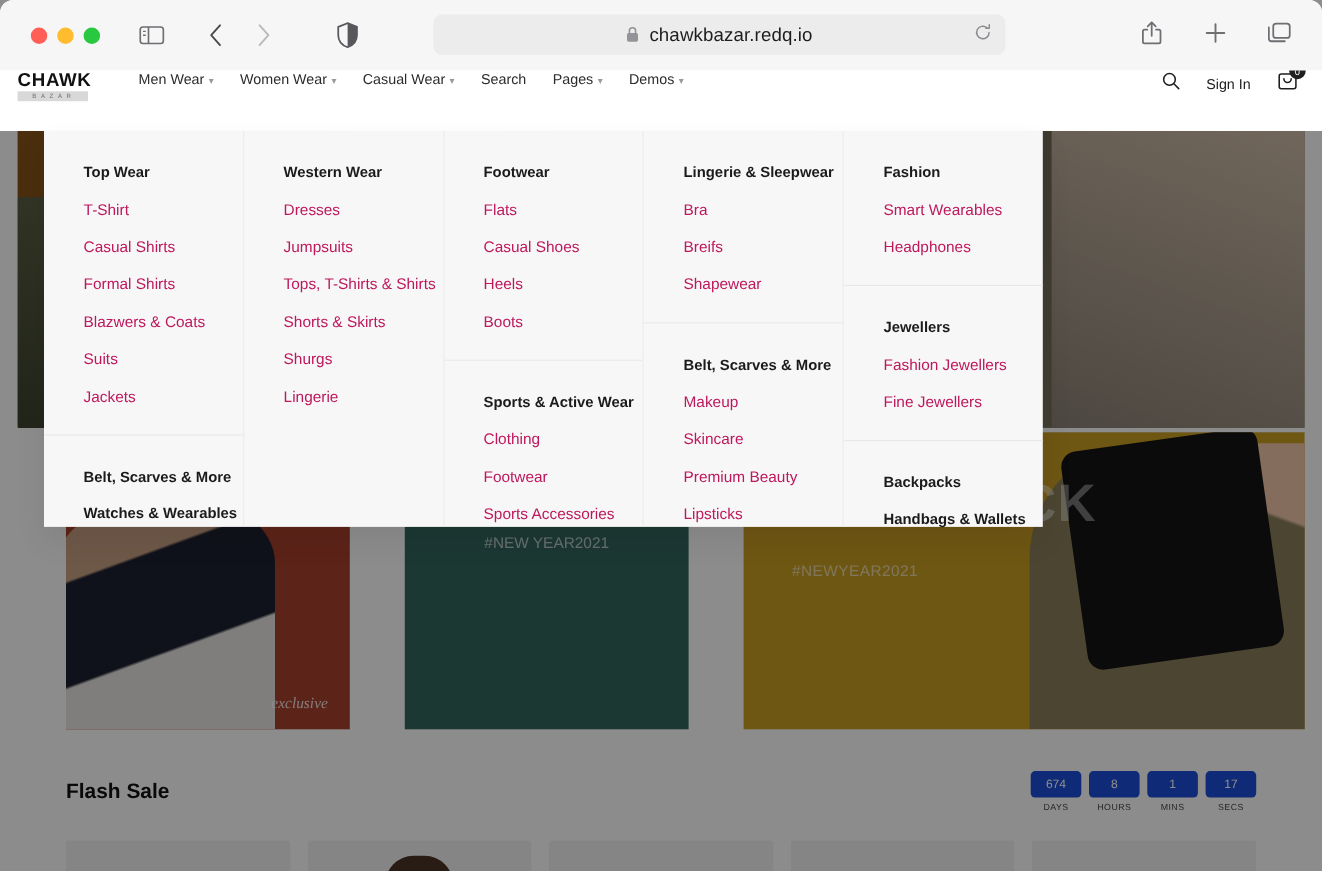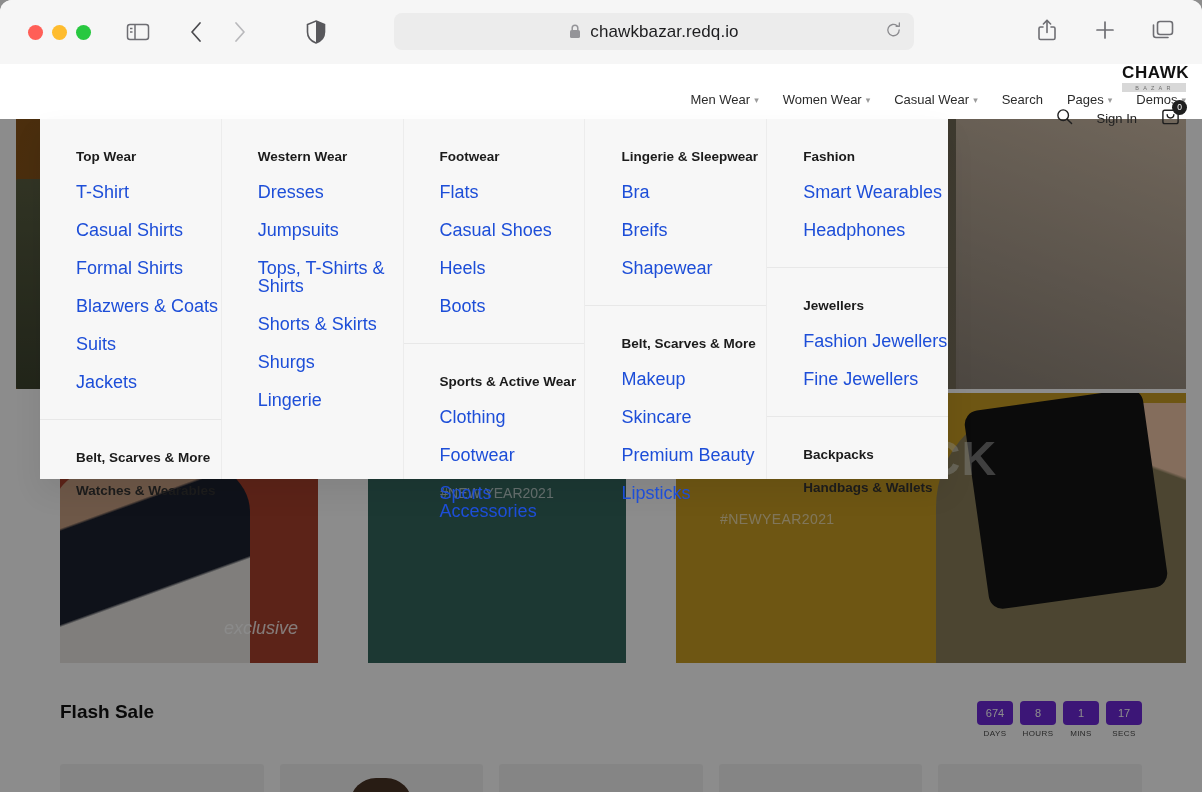--- a/index.html
+++ b/index.html
@@ -59,23 +59,22 @@
   
   .page {
     position: absolute; top: 64px; left: 0; right: 0; bottom: 0;
     background: #ffffff; overflow: hidden;
   }
 
   
   .site-header {
     position: relative; z-index: 30;
     height: 55px; background: #fff;
-    display: flex; align-items: flex-end;
+    display: flex; align-items: flex-start;
     padding: 0 16px 0 16px;
-    flex-direction: column;
   }
   .logo { width: 64px; margin-left: 0px; }
   .logo .logo-main {
     font-size: 17px; font-weight: 700; letter-spacing: 0.6px;
     color: #111; line-height: 1; font-family: "Liberation Sans", sans-serif;
   }
   .logo .logo-sub {
     margin-top: 2px;
     background: #d8d8d8; color: #6f6f6f;
     font-size: 5.5px; letter-spacing: 4.2px;
@@ -114,21 +113,21 @@
   }
   .mm-col:last-child { border-right: none; }
   .mm-group { padding: 30px 0 8px 36px; }
   .mm-group.divided { border-top: 1px solid #e8e8e8; }
   .mm-title {
     font-size: 13.5px; font-weight: 700; color: #1b1b1b;
     margin-bottom: 19px;
   }
   .mm-title.standalone { margin-bottom: 18px; }
   .mm-link {
-    font-size: 18px; color: #1d4ed8; line-height: 1;
+    font-size: 14px; color: #be185d; line-height: 1;
     margin-bottom: 20px; cursor: pointer;
   }
   .mm-spacer { flex: 1 1 auto; }
 
   
   .content { position: absolute; top: 55px; left: 0; right: 0; bottom: 0; }
   .overlay-dim {
     position: absolute; inset: 0; background: rgba(0,0,0,0.45); z-index: 20;
   }
 
@@ -163,23 +162,23 @@
     position: absolute; top: 8px; left: 120px;
     font-size: 68px; font-weight: 800; color: rgba(255,255,255,0.33);
     letter-spacing: -2px;
   }
   .promo.red .figure {
     position: absolute; left: -10px; bottom: 0; width: 200px; height: 210px;
     background: linear-gradient(160deg,#c9a184 0%, #c9a184 28%, #1d2230 29%, #1d2230 62%, #e9e6e2 63%);
     border-radius: 50% 40% 0 0 / 30% 28% 0 0;
   }
   .promo.red .exclusive {
-    position: absolute; right: 20px; bottom: 24px;
-    font-family: Liberation Sans, sans-serif; font-style: italic;
-    font-size: 18px; color: rgba(255,255,255,0.85);
+    position: absolute; right: 20px; bottom: 14px;
+    font-family: Liberation Serif, serif; font-style: italic;
+    font-size: 14px; color: rgba(255,255,255,0.85);
   }
   .promo.teal .explore {
     position: absolute; top: 0px; left: 0; right: 0; text-align: center;
     font-family: "DejaVu Serif", serif; font-style: italic;
     font-size: 19px; color: rgba(255,255,255,0.45);
   }
   .promo.teal .coupons {
     position: absolute; top: 34px; left: 0; right: 0; text-align: center;
   }
   .promo.teal .coupons span {
@@ -213,28 +212,28 @@
     position: absolute; right: -10px; top: 10px; width: 260px; height: 260px;
     background: linear-gradient(200deg,#f0c6a8 0%, #f0c6a8 22%, #8a7f5a 23%);
     border-radius: 40% 0 0 0;
   }
 
   .flash-wrap {
     position: absolute; top: 552px; left: 40px; right: 40px; bottom: 0;
     background: #ffffff;
   }
   .flash-head {
-    display: flex; justify-content: space-between;
+    display: flex; align-items: center; justify-content: space-between;
     padding: 30px 20px 0 20px;
   }
   .flash-title { font-size: 19px; font-weight: 700; color: #111; }
   .countdown { display: flex; gap: 7px; }
   .cd-cell { text-align: center; }
   .cd-box {
-    width: 36px; height: 24px; background: #6d28d9; color: #fff;
+    width: 46px; height: 24px; background: #1d4ed8; color: #fff;
     border-radius: 4px; font-size: 11px;
     display: flex; align-items: center; justify-content: center;
   }
   .cd-label { font-size: 8px; color: #4a4a4a; margin-top: 4px; letter-spacing: 0.4px; }
 
   .product-row {
     display: flex; gap: 16px; padding: 26px 20px 0 20px;
   }
   .pcard {
     flex: 1 1 0; height: 120px; background: #f3f3f3; border-radius: 3px;

